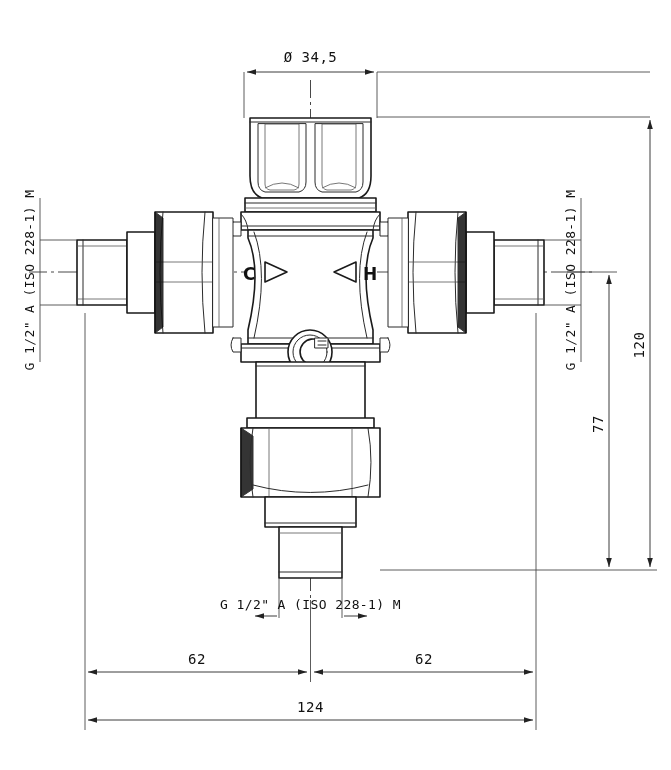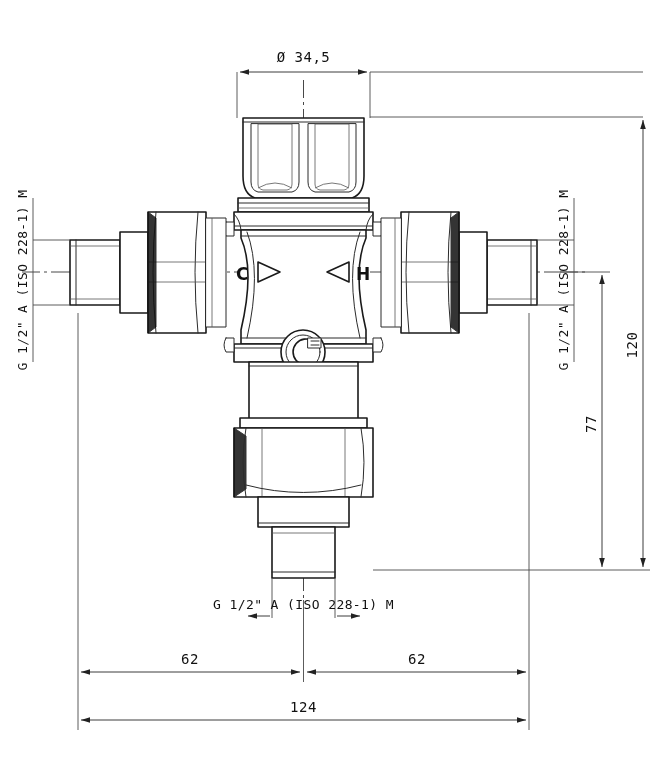--- a/index.html
+++ b/index.html
@@ -9,21 +9,21 @@
   }
   body {
     width: 671px;
     height: 770px;
     font-family: "DejaVu Sans Mono", "Liberation Mono", monospace;
     overflow: hidden;
     position: relative;
   }
   #drawing-root {
     position: absolute;
-    left: 0;
+    left: 7px;
     top: 0;
     width: 562px;
     height: 770px;
     text-align: right;
   }
   svg#technical-drawing {
     display: block;
     width: 671px;
     height: 770px;
   }

